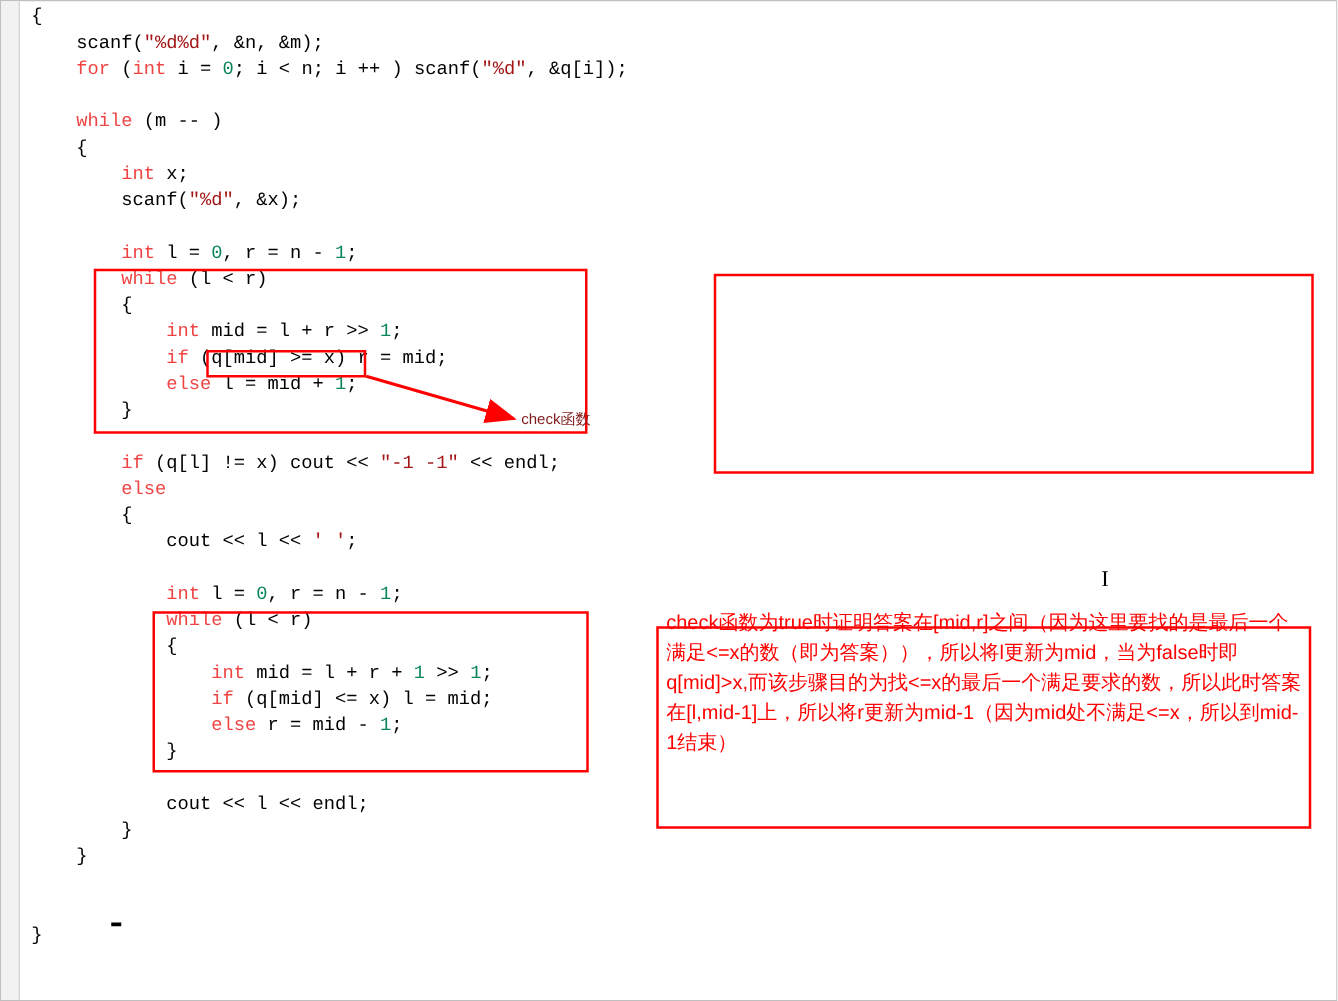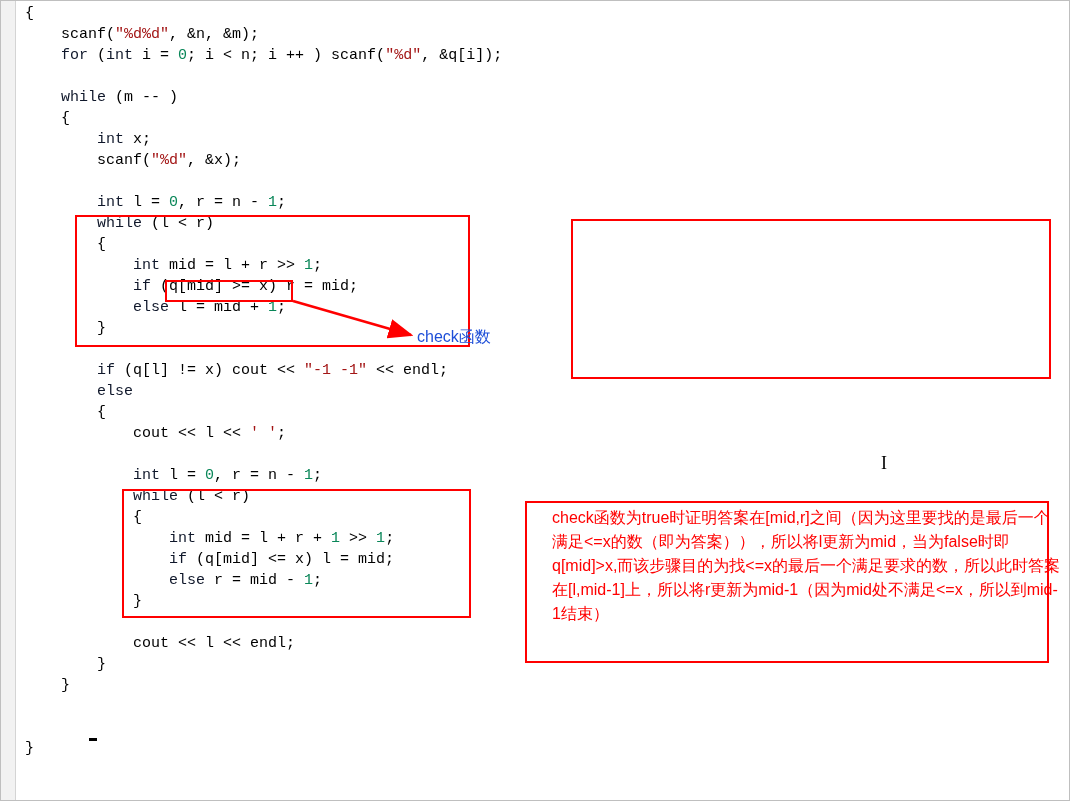--- a/index.html
+++ b/index.html
@@ -33,21 +33,21 @@
     left: 20px;
     top: 0;
     margin: 0;
     padding: 2px 0 0 4px;
     white-space: pre;
     line-height: 21px;
     font-family: Consolas, "Courier New", monospace;
     font-size: 15px;
     color: #000000;
   }
-  .tok-kw     { color: #0f172a; } 
+  .tok-kw     { color: #ef4444; } 
   .tok-str    { color: #a31515; } 
   .tok-num    { color: #098658; } 
   .tok-ch     { color: #a31515; }
 
   .overlay {
     position: absolute;
     pointer-events: none;
   }
   .anno-box {
     position: absolute;
@@ -56,23 +56,23 @@
   }
   .anno-text {
     position: absolute;
     color: #ff0000;
     font-family: "Microsoft YaHei", "Helvetica Neue", Arial, sans-serif;
     font-size: 16px;
     line-height: 1.5;
   }
   .anno-label {
     position: absolute;
-    color: #1d4ed8;
+    color: #7f1d1d;
     font-family: "Microsoft YaHei", Arial, sans-serif;
-    font-size: 16px;
+    font-size: 12px;
   }
   .ibeam {
     position: absolute;
     color: #000;
     font-size: 18px;
     font-family: serif;
   }
 </style>
 </head>
 <body>
@@ -129,18 +129,18 @@
       <marker id="arrowhead" markerWidth="10" markerHeight="8" refX="9" refY="4" orient="auto" markerUnits="strokeWidth">
         <path d="M0,0 L10,4 L0,8 Z" fill="#ff0000"></path>
       </marker>
     </defs>
     <line x1="292" y1="300" x2="410" y2="334" stroke="#ff0000" stroke-width="2.5" marker-end="url(#arrowhead)"></line>
   </svg>
 
   <div class="anno-box overlay" style="left:570px; top:218px; width:480px; height:160px;"></div>
 
   <div class="anno-box overlay" style="left:524px; top:500px; width:524px; height:162px;"></div>
-  <div class="anno-text overlay" style="left:532px; top:505px; width:510px;margin-left:19px;">check函数为true时证明答案在[mid,r]之间（因为这里要找的是最后一个满足&lt;=x的数（即为答案）），所以将l更新为mid，当为false时即q[mid]&gt;x,而该步骤目的为找&lt;=x的最后一个满足要求的数，所以此时答案在[l,mid-1]上，所以将r更新为mid-1（因为mid处不满足&lt;=x，所以到mid-1结束）</div>
+  <div class="anno-text overlay" style="left:532px; top:486px; width:510px;">check函数为true时证明答案在[mid,r]之间（因为这里要找的是最后一个满足&lt;=x的数（即为答案）），所以将l更新为mid，当为false时即q[mid]&gt;x,而该步骤目的为找&lt;=x的最后一个满足要求的数，所以此时答案在[l,mid-1]上，所以将r更新为mid-1（因为mid处不满足&lt;=x，所以到mid-1结束）</div>
 
   <div class="ibeam overlay" style="left:880px; top:452px;">I</div>
 
   <div class="overlay" style="left:88px; top:737px; width:8px; height:3px; background:#000;"></div>
 </div>
 
 </body></html>

